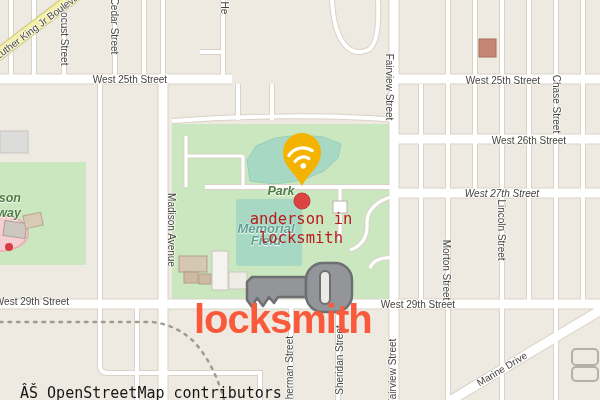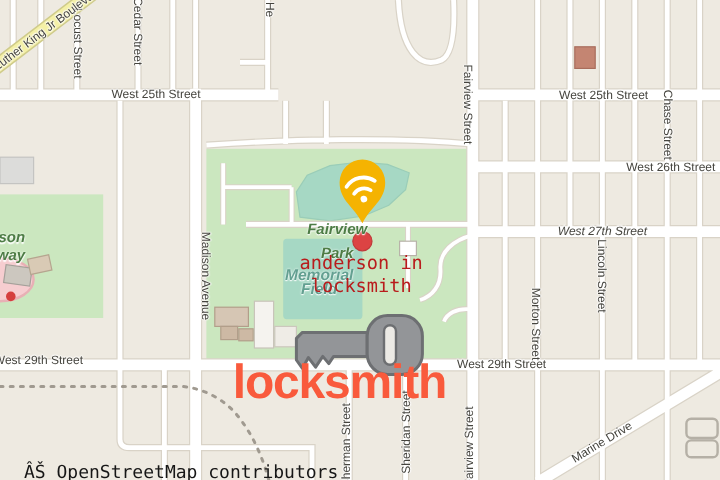--- a/index.html
+++ b/index.html
@@ -99,40 +99,39 @@
       <g transform="rotate(-12 302 160)" stroke="#fff" stroke-width="3.2" fill="none" stroke-linecap="round">
         <path d="M295,160 A10 10 0 0 1 309,160"></path>
         <path d="M290,153 A17 17 0 0 1 314,153"></path>
         <circle cx="302" cy="166" r="2.8" fill="#fff" stroke="none"></circle>
       </g>
     </g>
   </svg>
 
   <div class="lbl" style="left:130px;top:79px;">West 25th Street</div>
   <div class="lbl" style="left:503px;top:80px;">West 25th Street</div>
-  <div class="lbl" style="left:529px;top:140px;margin-left:30px;">West 26th Street</div>
+  <div class="lbl" style="left:529px;top:140px;">West 26th Street</div>
   <div class="lbl" style="left:502px;top:193px;font-style:italic;">West 27th Street</div>
   <div class="lbl" style="left:32px;top:301px;">West 29th Street</div>
   <div class="lbl" style="left:418px;top:304px;">West 29th Street</div>
   <div class="lbl v" style="left:64px;top:36px;">Locust Street</div>
   <div class="lbl v" style="left:114px;top:26px;">Cedar Street</div>
   <div class="lbl v" style="left:224px;top:8px;">He</div>
   <div class="lbl v" style="left:389px;top:87px;">Fairview Street</div>
   <div class="lbl v" style="left:556px;top:104px;">Chase Street</div>
   <div class="lbl v" style="left:501px;top:230px;">Lincoln Street</div>
   <div class="lbl v" style="left:446px;top:270px;">Morton Street</div>
   <div class="lbl v" style="left:171px;top:230px;">Madison Avenue</div>
   <div class="lbl vu" style="left:392px;top:372px;">Fairview Street</div>
   <div class="lbl vu" style="left:289px;top:371px;">Sherman Street</div>
   <div class="lbl vu" style="left:339px;top:360px;">Sheridan Street</div>
   <div class="lbl" style="left:28px;top:33px;transform:translate(-50%,-50%) rotate(-37deg);">Martin Luther King Jr Boulevard</div>
   <div class="lbl" style="left:502px;top:369px;transform:translate(-50%,-50%) rotate(-31deg);">Marine Drive</div>
 
   <div class="area park-lbl" style="left:281px;top:181px;">
-    <div>Fairview</div>
     <div>Park</div>
   </div>
   <div class="area field-lbl" style="left:266px;top:223px;">
     <div>Memorial</div>
     <div>Field</div>
   </div>
   <div class="area spdwy-lbl" style="left:21px;top:191px;">
     <div>Anderson</div>
     <div>Speedway</div>
   </div>

